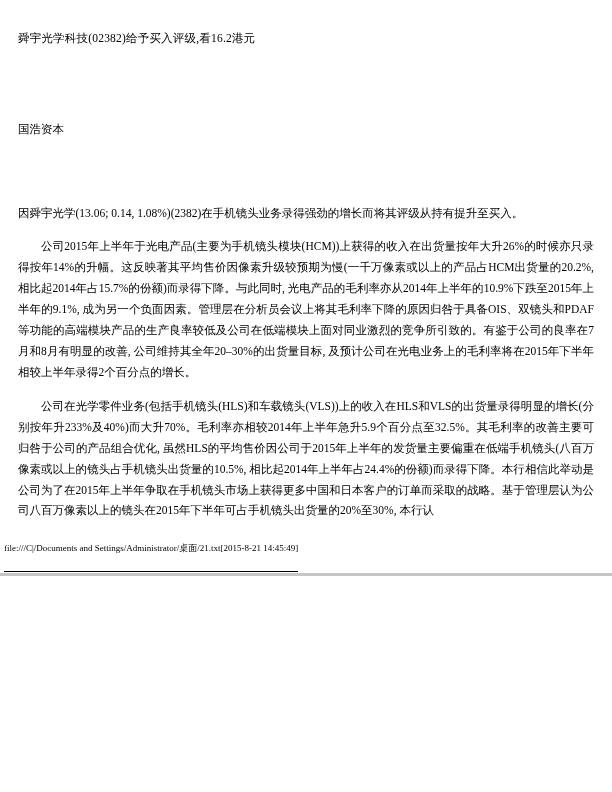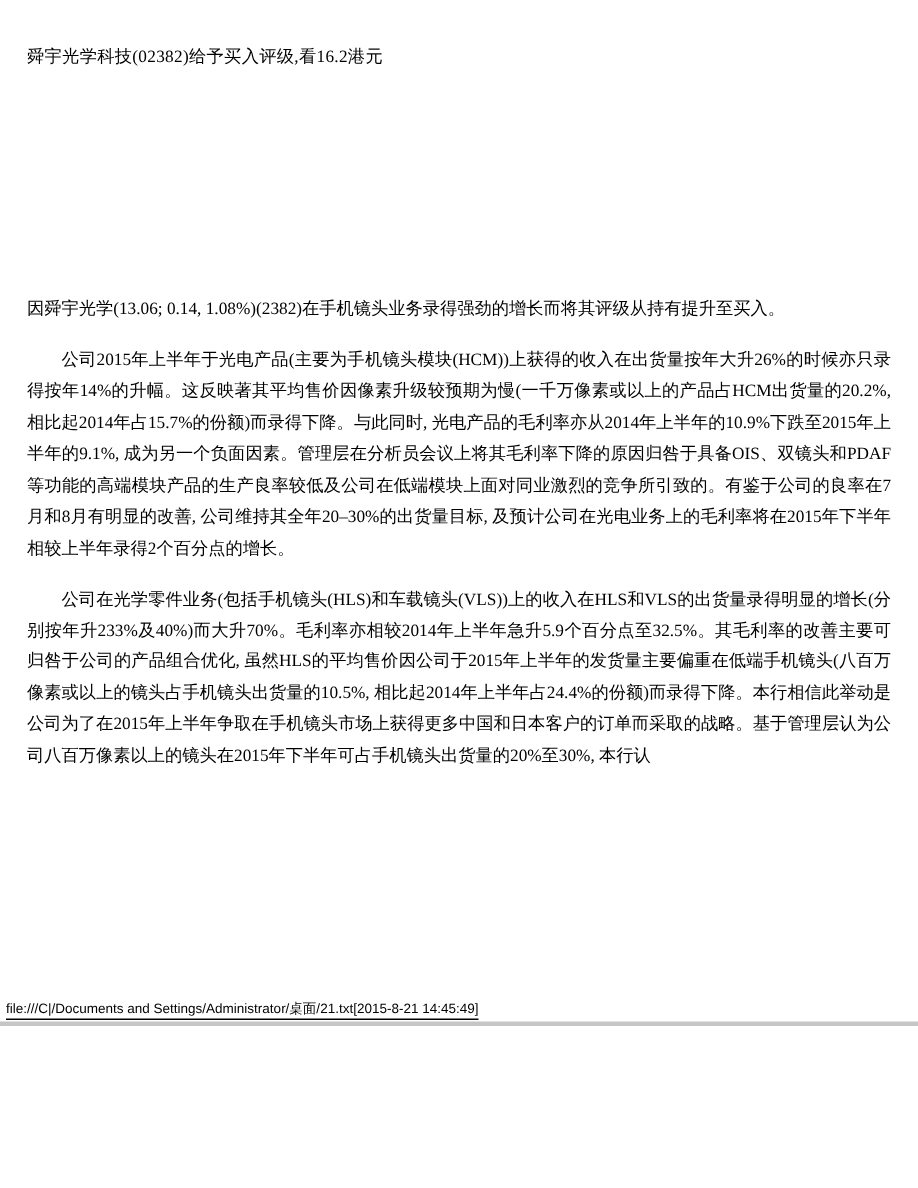--- a/index.html
+++ b/index.html
@@ -11,21 +11,21 @@
     width: 612px;
     height: 792px;
     font-family: "Liberation Serif", "DejaVu Serif", serif;
     color: #000000;
     position: relative;
     overflow: hidden;
   }
   .page {
     position: relative;
     width: 612px;
-    height: 684px;
+    height: 576px;
     box-sizing: border-box;
   }
   .doc-body {
     position: absolute;
     left: 18px;
     top: 30px;
     width: 576px;
   }
   .headline {
     font-size: 11.5px;
@@ -45,35 +45,35 @@
     line-height: 1.82;
     margin: 0 0 13px 0;
     text-align: justify;
     text-justify: inter-ideograph;
   }
   .para.indent {
     text-indent: 23px;
   }
   .para.noindent {
     text-indent: 0;
-    margin-top: 11px;
   }
   .footer {
     position: absolute;
     left: 4px;
     bottom: 4px;
     font-family: "Liberation Sans", "DejaVu Sans", sans-serif;
     font-size: 9px;
     color: #000000;
     white-space: nowrap;
   }
   .footer-underline {
     border-bottom: 1px solid #000000;
     display: inline-block;
-    padding-bottom: 0px;
+    padding-bottom: 16px;
+    font-family: Liberation Serif, serif;
   }
   .taskbar {
     position: absolute;
     left: 0;
     bottom: 0;
     width: 612px;
     height: 3px;
     background: #c6c6c6;
   }
 </style>
@@ -81,20 +81,21 @@
 <body>
 
 <div class="page">
 
   <div class="doc-body">
 
     <div class="headline">舜宇光学科技(02382)给予买入评级,看16.2港元</div>
 
     <div class="spacer-lg"></div>
 
+    <div class="source">国浩资本</div>
 
     <div class="spacer-md"></div>
 
     <p class="para noindent">因舜宇光学(13.06; 0.14, 1.08%)(2382)在手机镜头业务录得强劲的增长而将其评级从持有提升至买入。</p>
     <p class="para indent">公司2015年上半年于光电产品(主要为手机镜头模块(HCM))上获得的收入在出货量按年大升26%的时候亦只录得按年14%的升幅。这反映著其平均售价因像素升级较预期为慢(一千万像素或以上的产品占HCM出货量的20.2%, 相比起2014年占15.7%的份额)而录得下降。与此同时, 光电产品的毛利率亦从2014年上半年的10.9%下跌至2015年上半年的9.1%, 成为另一个负面因素。管理层在分析员会议上将其毛利率下降的原因归咎于具备OIS、双镜头和PDAF等功能的高端模块产品的生产良率较低及公司在低端模块上面对同业激烈的竞争所引致的。有鉴于公司的良率在7月和8月有明显的改善, 公司维持其全年20–30%的出货量目标, 及预计公司在光电业务上的毛利率将在2015年下半年相较上半年录得2个百分点的增长。</p>
     <p class="para indent">公司在光学零件业务(包括手机镜头(HLS)和车载镜头(VLS))上的收入在HLS和VLS的出货量录得明显的增长(分别按年升233%及40%)而大升70%。毛利率亦相较2014年上半年急升5.9个百分点至32.5%。其毛利率的改善主要可归咎于公司的产品组合优化, 虽然HLS的平均售价因公司于2015年上半年的发货量主要偏重在低端手机镜头(八百万像素或以上的镜头占手机镜头出货量的10.5%, 相比起2014年上半年占24.4%的份额)而录得下降。本行相信此举动是公司为了在2015年上半年争取在手机镜头市场上获得更多中国和日本客户的订单而采取的战略。基于管理层认为公司八百万像素以上的镜头在2015年下半年可占手机镜头出货量的20%至30%, 本行认</p>
 
   </div>
 
   <div class="footer">

